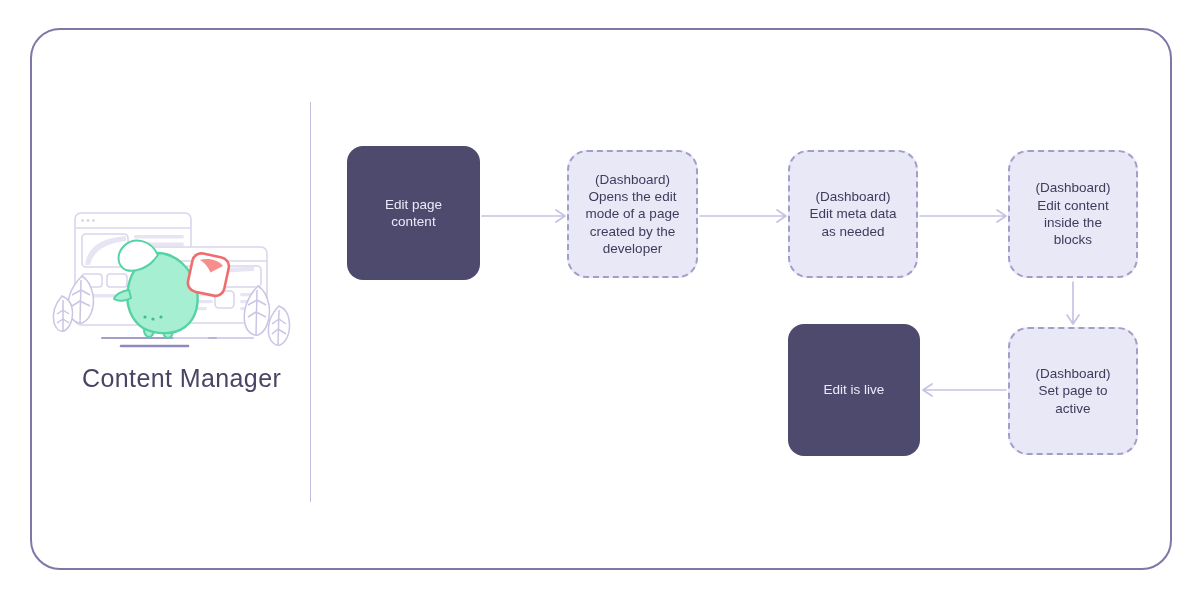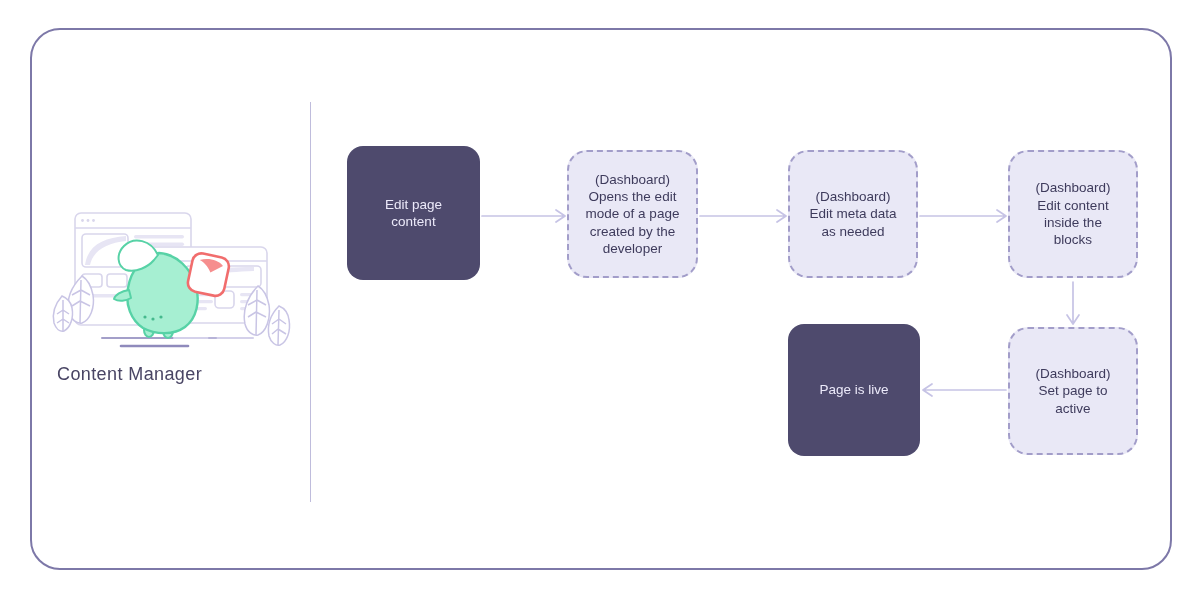--- a/index.html
+++ b/index.html
@@ -1,19 +1,19 @@
 <!DOCTYPE html>
 <html><head>
 <meta charset="utf-8">
 <style>
   html,body{margin:0;padding:0;background:#ffffff;font-family:"Liberation Sans",sans-serif;}
   .canvas{position:relative;width:1201px;height:601px;background:#ffffff;overflow:hidden;}
   .frame{position:absolute;left:30px;top:28px;width:1138px;height:538px;border:2px solid #7d78a8;border-radius:30px;background:#ffffff;}
   .divider{position:absolute;left:310px;top:102px;width:1px;height:400px;background:#bfbcdc;}
-  .title{position:absolute;left:57px;top:364px;font-size:18px;letter-spacing:.4px;color:#494564;}
+  .title{position:absolute;left:82px;top:364px;font-size:25px;letter-spacing:.4px;color:#494564;}
   .illu{position:absolute;left:48px;top:198px;}
   .node{position:absolute;display:flex;align-items:center;justify-content:center;text-align:center;box-sizing:border-box;font-size:13.5px;line-height:1.28;}
   .node .node-label{white-space:pre-line;padding:0 6px;}
   .node.solid{background:#4e4a6d;color:#eceafa;border-radius:16px;}
   .node.dashed{background:#e9e8f6;border:2px dashed #a29dc9;color:#3e3b5c;border-radius:20px;}
   .arrows{position:absolute;left:0;top:0;pointer-events:none;}
   .arrows path{stroke:#c6c3e5;stroke-width:1.7;fill:none;stroke-linecap:round;stroke-linejoin:round;}
 </style>
 </head>
 <body>
@@ -126,21 +126,21 @@
 Edit content
 inside the
 blocks</span>
   </div>
   <div class="node dashed" style="left:1008px;top:327px;width:130px;height:128px">
     <span class="node-label">(Dashboard)
 Set page to
 active</span>
   </div>
   <div class="node solid" style="left:788px;top:324px;width:132px;height:132px">
-    <span class="node-label">Page is live</span>
+    <span class="node-label">Edit is live</span>
   </div>
 
   <svg class="arrows" width="1201" height="601" viewBox="0 0 1201 601">
     <path d="M482,216 H565 M556,210 L565,216 L556,222"></path>
     <path d="M700,216 H786 M777,210 L786,216 L777,222"></path>
     <path d="M920,216 H1006 M997,210 L1006,216 L997,222"></path>
     <path d="M1073,282 V324 M1067,315 L1073,324 L1079,315"></path>
     <path d="M1006,390 H923 M932,384 L923,390 L932,396"></path>
   </svg>
 </div>

